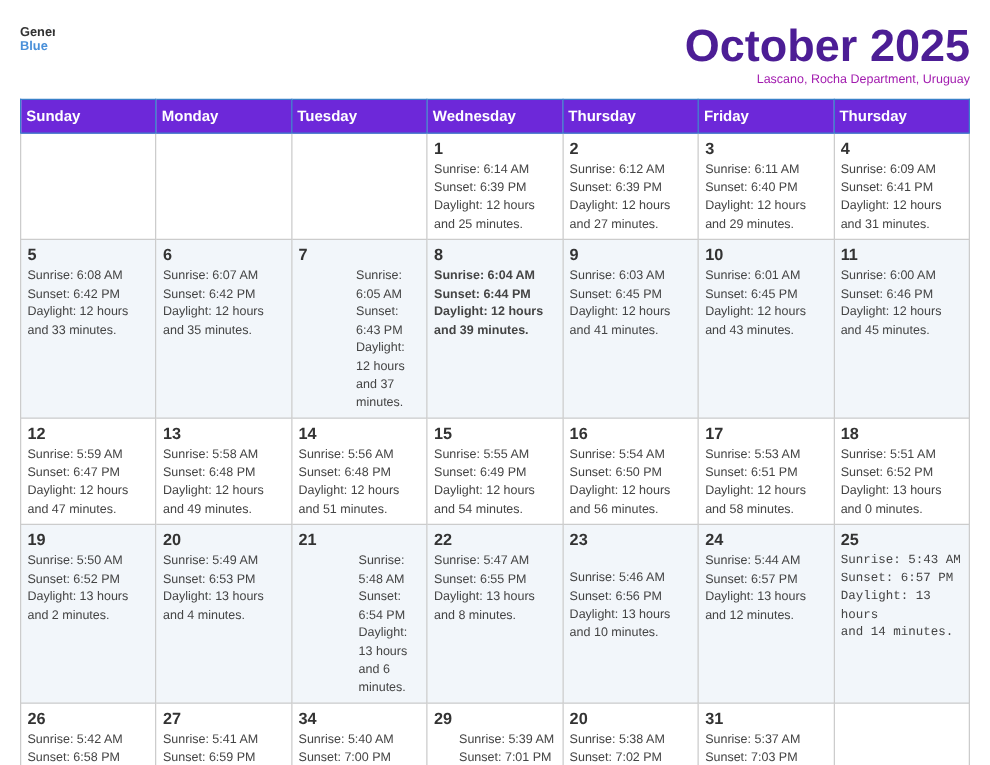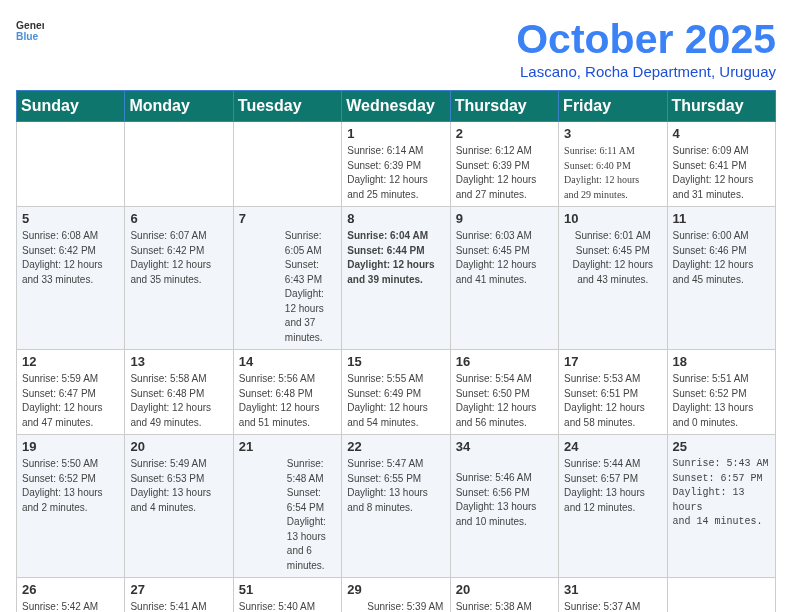--- a/index.html
+++ b/index.html
@@ -22,37 +22,37 @@
       gap: 4px;
     }
     .logo-icon {
       width: 28px;
       height: 28px;
     }
     .title-block {
       text-align: right;
     }
     .month-title {
-      font-size: 41px;
+      font-size: 36px;
       font-weight: bold;
-      color: #3b82f6;
+      color: #4c1d95;
     }
     .location-title {
-      font-size: 15px;
-      color: #1d4ed8;
+      font-size: 10px;
+      color: #a21caf;
     }
     .calendar {
       width: 100%;
       border-collapse: collapse;
       border: 1px solid #ccc;
     }
     .calendar th {
-      background-color: #0f766e;
+      background-color: #6d28d9;
       color: #fff;
-      font-size: 16px;
+      font-size: 12px;
       font-weight: bold;
       padding: 6px 4px;
       text-align: left;
       border: 1px solid #3a80c9;
     }
     .calendar td {
       border: 1px solid #ccc;
       vertical-align: top;
       padding: 4px 5px;
       width: calc(100% / 7);
@@ -124,21 +124,21 @@
         </td>
         <td>
           <span class="day-number">2</span>
           <div class="day-info" style="white-space: pre-line;">Sunrise: 6:12 AM
 Sunset: 6:39 PM
 Daylight: 12 hours
 and 27 minutes.</div>
         </td>
         <td>
           <span class="day-number">3</span>
-          <div class="day-info" style="white-space: pre-line; font-family: Liberation Serif, serif;">Sunrise: 6:11 AM
+          <div class="day-info" style="white-space: pre-line;">Sunrise: 6:11 AM
 Sunset: 6:40 PM
 Daylight: 12 hours
 and 29 minutes.</div>
         </td>
         <td>
           <span class="day-number">4</span>
           <div class="day-info" style="white-space: pre-line;">Sunrise: 6:09 AM
 Sunset: 6:41 PM
 Daylight: 12 hours
 and 31 minutes.</div>
@@ -175,21 +175,21 @@
         </td>
         <td>
           <span class="day-number">9</span>
           <div class="day-info" style="white-space: pre-line;">Sunrise: 6:03 AM
 Sunset: 6:45 PM
 Daylight: 12 hours
 and 41 minutes.</div>
         </td>
         <td>
           <span class="day-number">10</span>
-          <div class="day-info" style="white-space: pre-line; text-align: center;">Sunrise: 6:01 AM
+          <div class="day-info" style="white-space: pre-line;">Sunrise: 6:01 AM
 Sunset: 6:45 PM
 Daylight: 12 hours
 and 43 minutes.</div>
         </td>
         <td>
           <span class="day-number">11</span>
           <div class="day-info" style="white-space: pre-line;">Sunrise: 6:00 AM
 Sunset: 6:46 PM
 Daylight: 12 hours
 and 45 minutes.</div>
@@ -269,21 +269,21 @@
 and 6 minutes.</div>
         </td>
         <td>
           <span class="day-number">22</span>
           <div class="day-info" style="white-space: pre-line;">Sunrise: 5:47 AM
 Sunset: 6:55 PM
 Daylight: 13 hours
 and 8 minutes.</div>
         </td>
         <td>
-          <span class="day-number">34</span>
+          <span class="day-number">23</span>
           <div class="day-info" style="white-space: pre-line; margin-top: 17px;">Sunrise: 5:46 AM
 Sunset: 6:56 PM
 Daylight: 13 hours
 and 10 minutes.</div>
         </td>
         <td>
           <span class="day-number">24</span>
           <div class="day-info" style="white-space: pre-line;">Sunrise: 5:44 AM
 Sunset: 6:57 PM
 Daylight: 13 hours
@@ -306,21 +306,21 @@
 and 15 minutes.</div>
         </td>
         <td>
           <span class="day-number">27</span>
           <div class="day-info" style="white-space: pre-line;">Sunrise: 5:41 AM
 Sunset: 6:59 PM
 Daylight: 13 hours
 and 17 minutes.</div>
         </td>
         <td>
-          <span class="day-number">51</span>
+          <span class="day-number">34</span>
           <div class="day-info" style="white-space: pre-line;">Sunrise: 5:40 AM
 Sunset: 7:00 PM
 Daylight: 13 hours
 and 19 minutes.</div>
         </td>
         <td>
           <span class="day-number">29</span>
           <div class="day-info" style="white-space: pre-line; margin-left: 20px;">Sunrise: 5:39 AM
 Sunset: 7:01 PM
 Daylight: 13 hours

